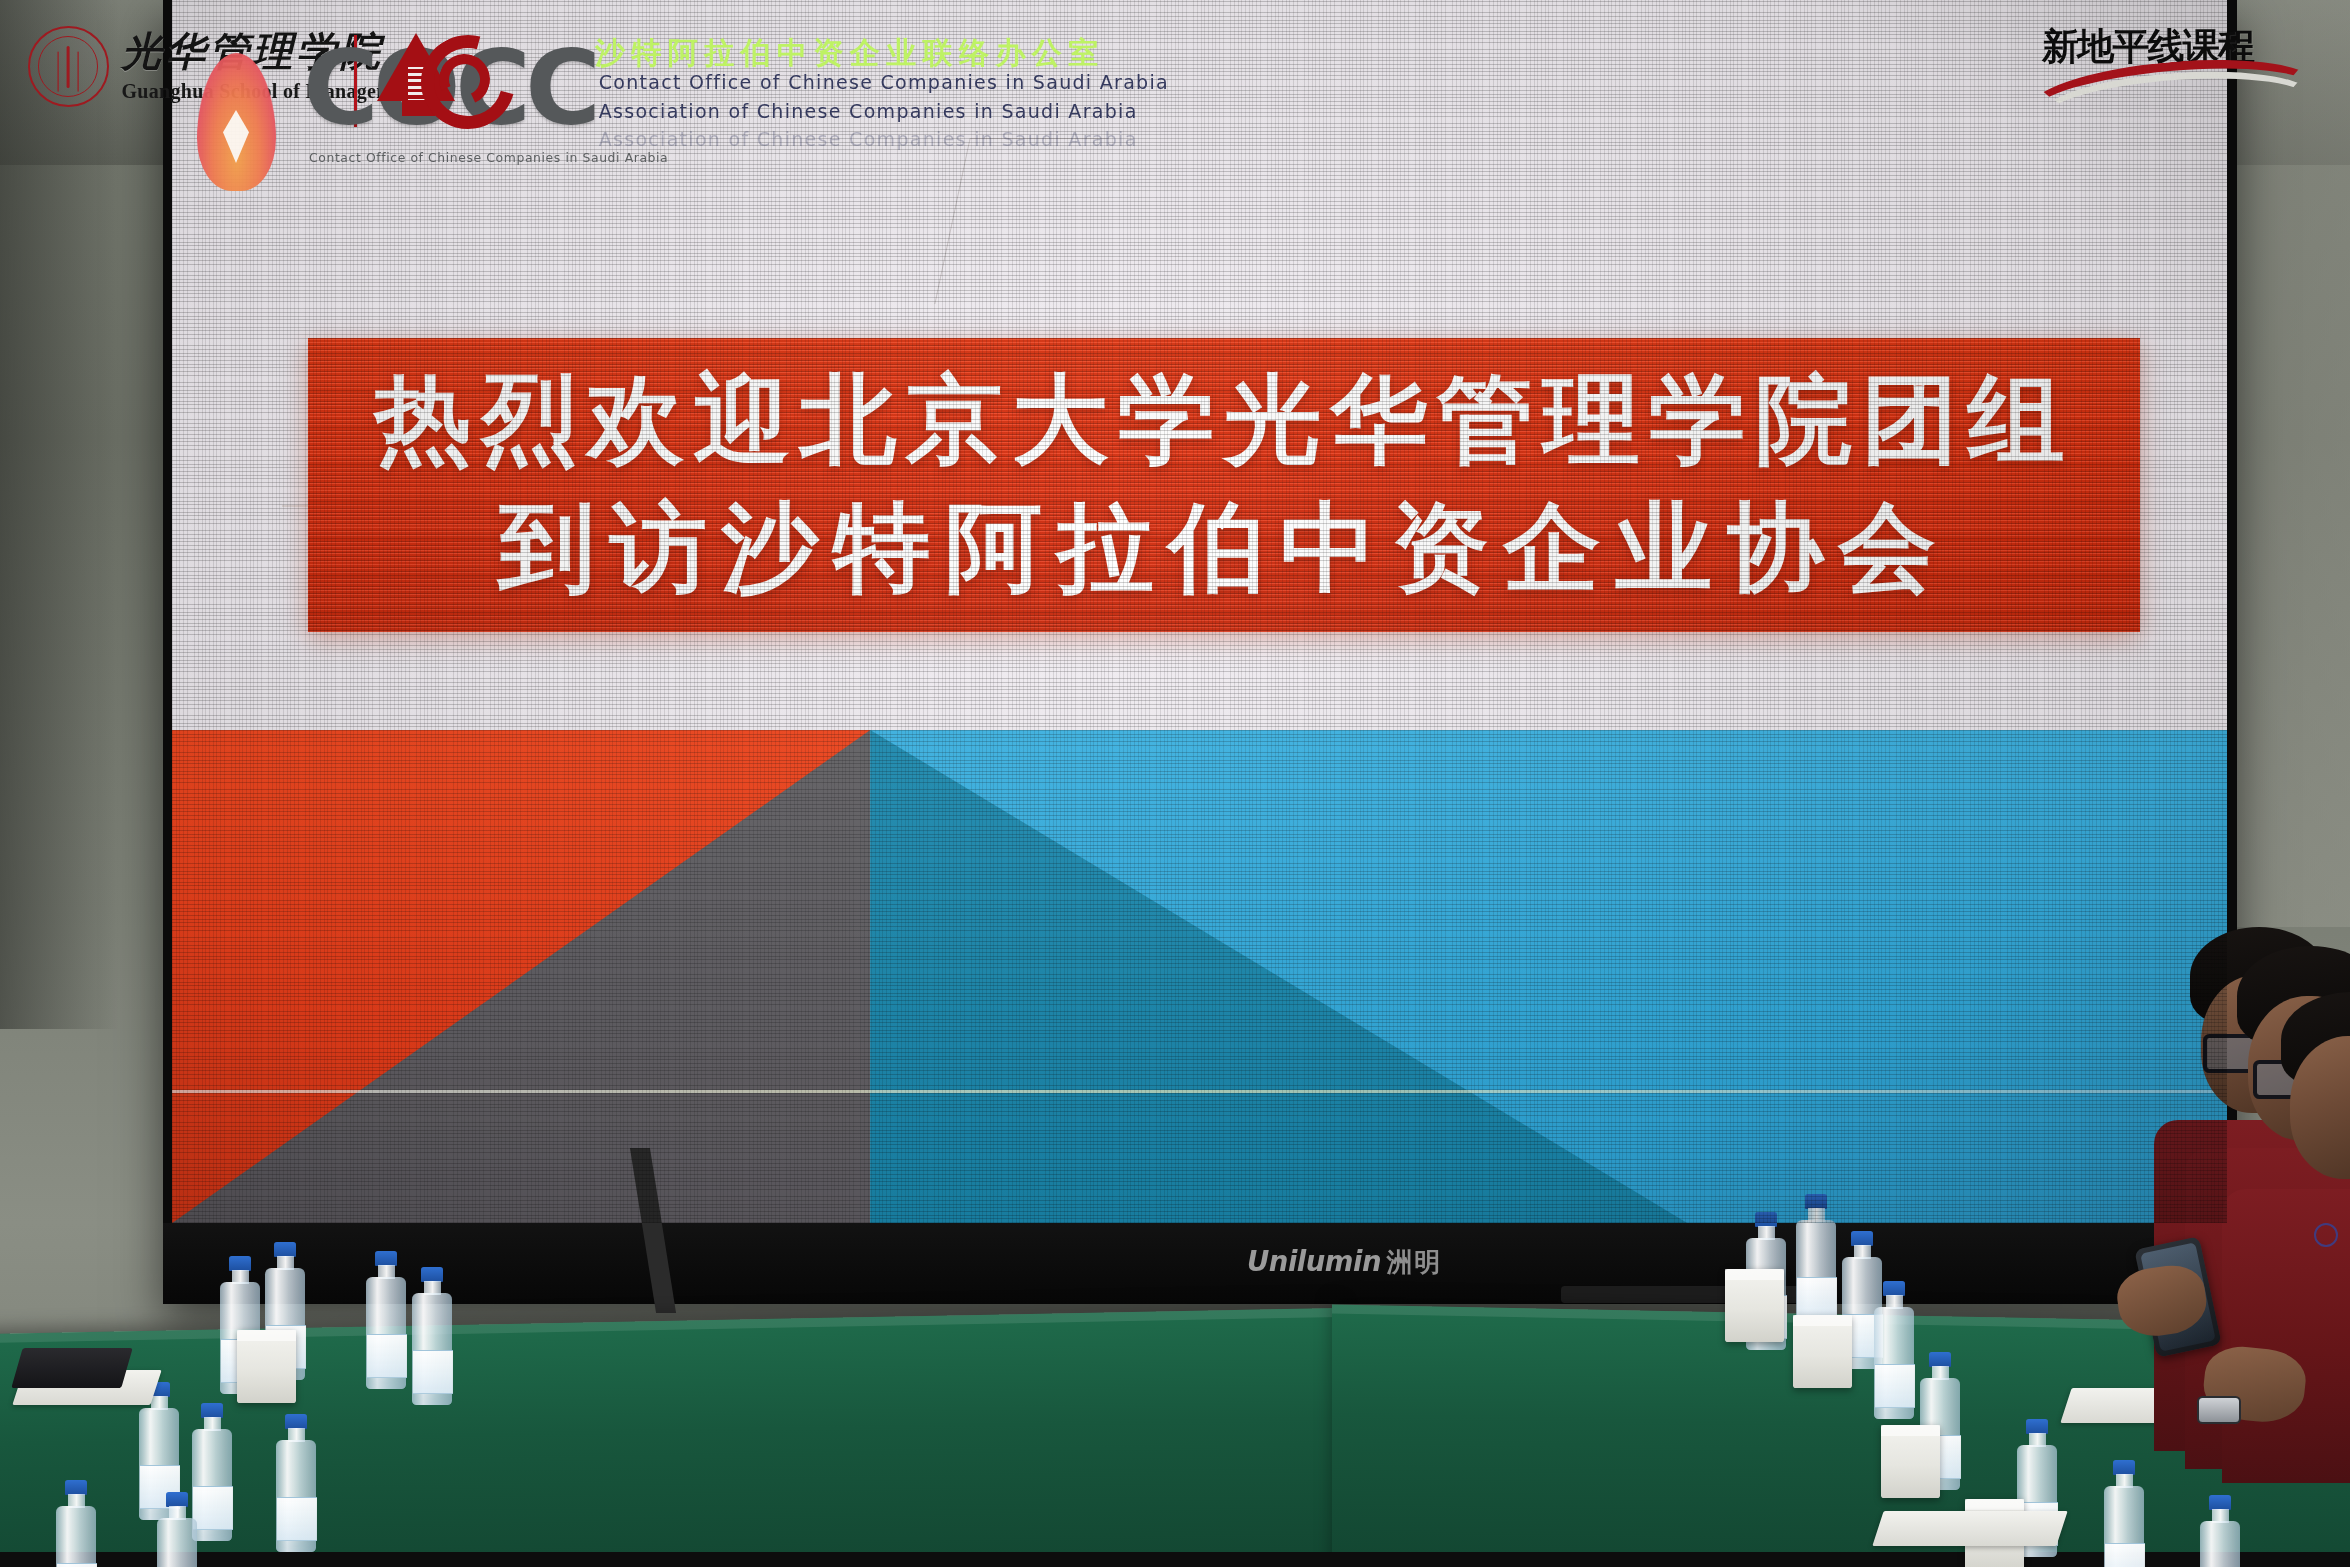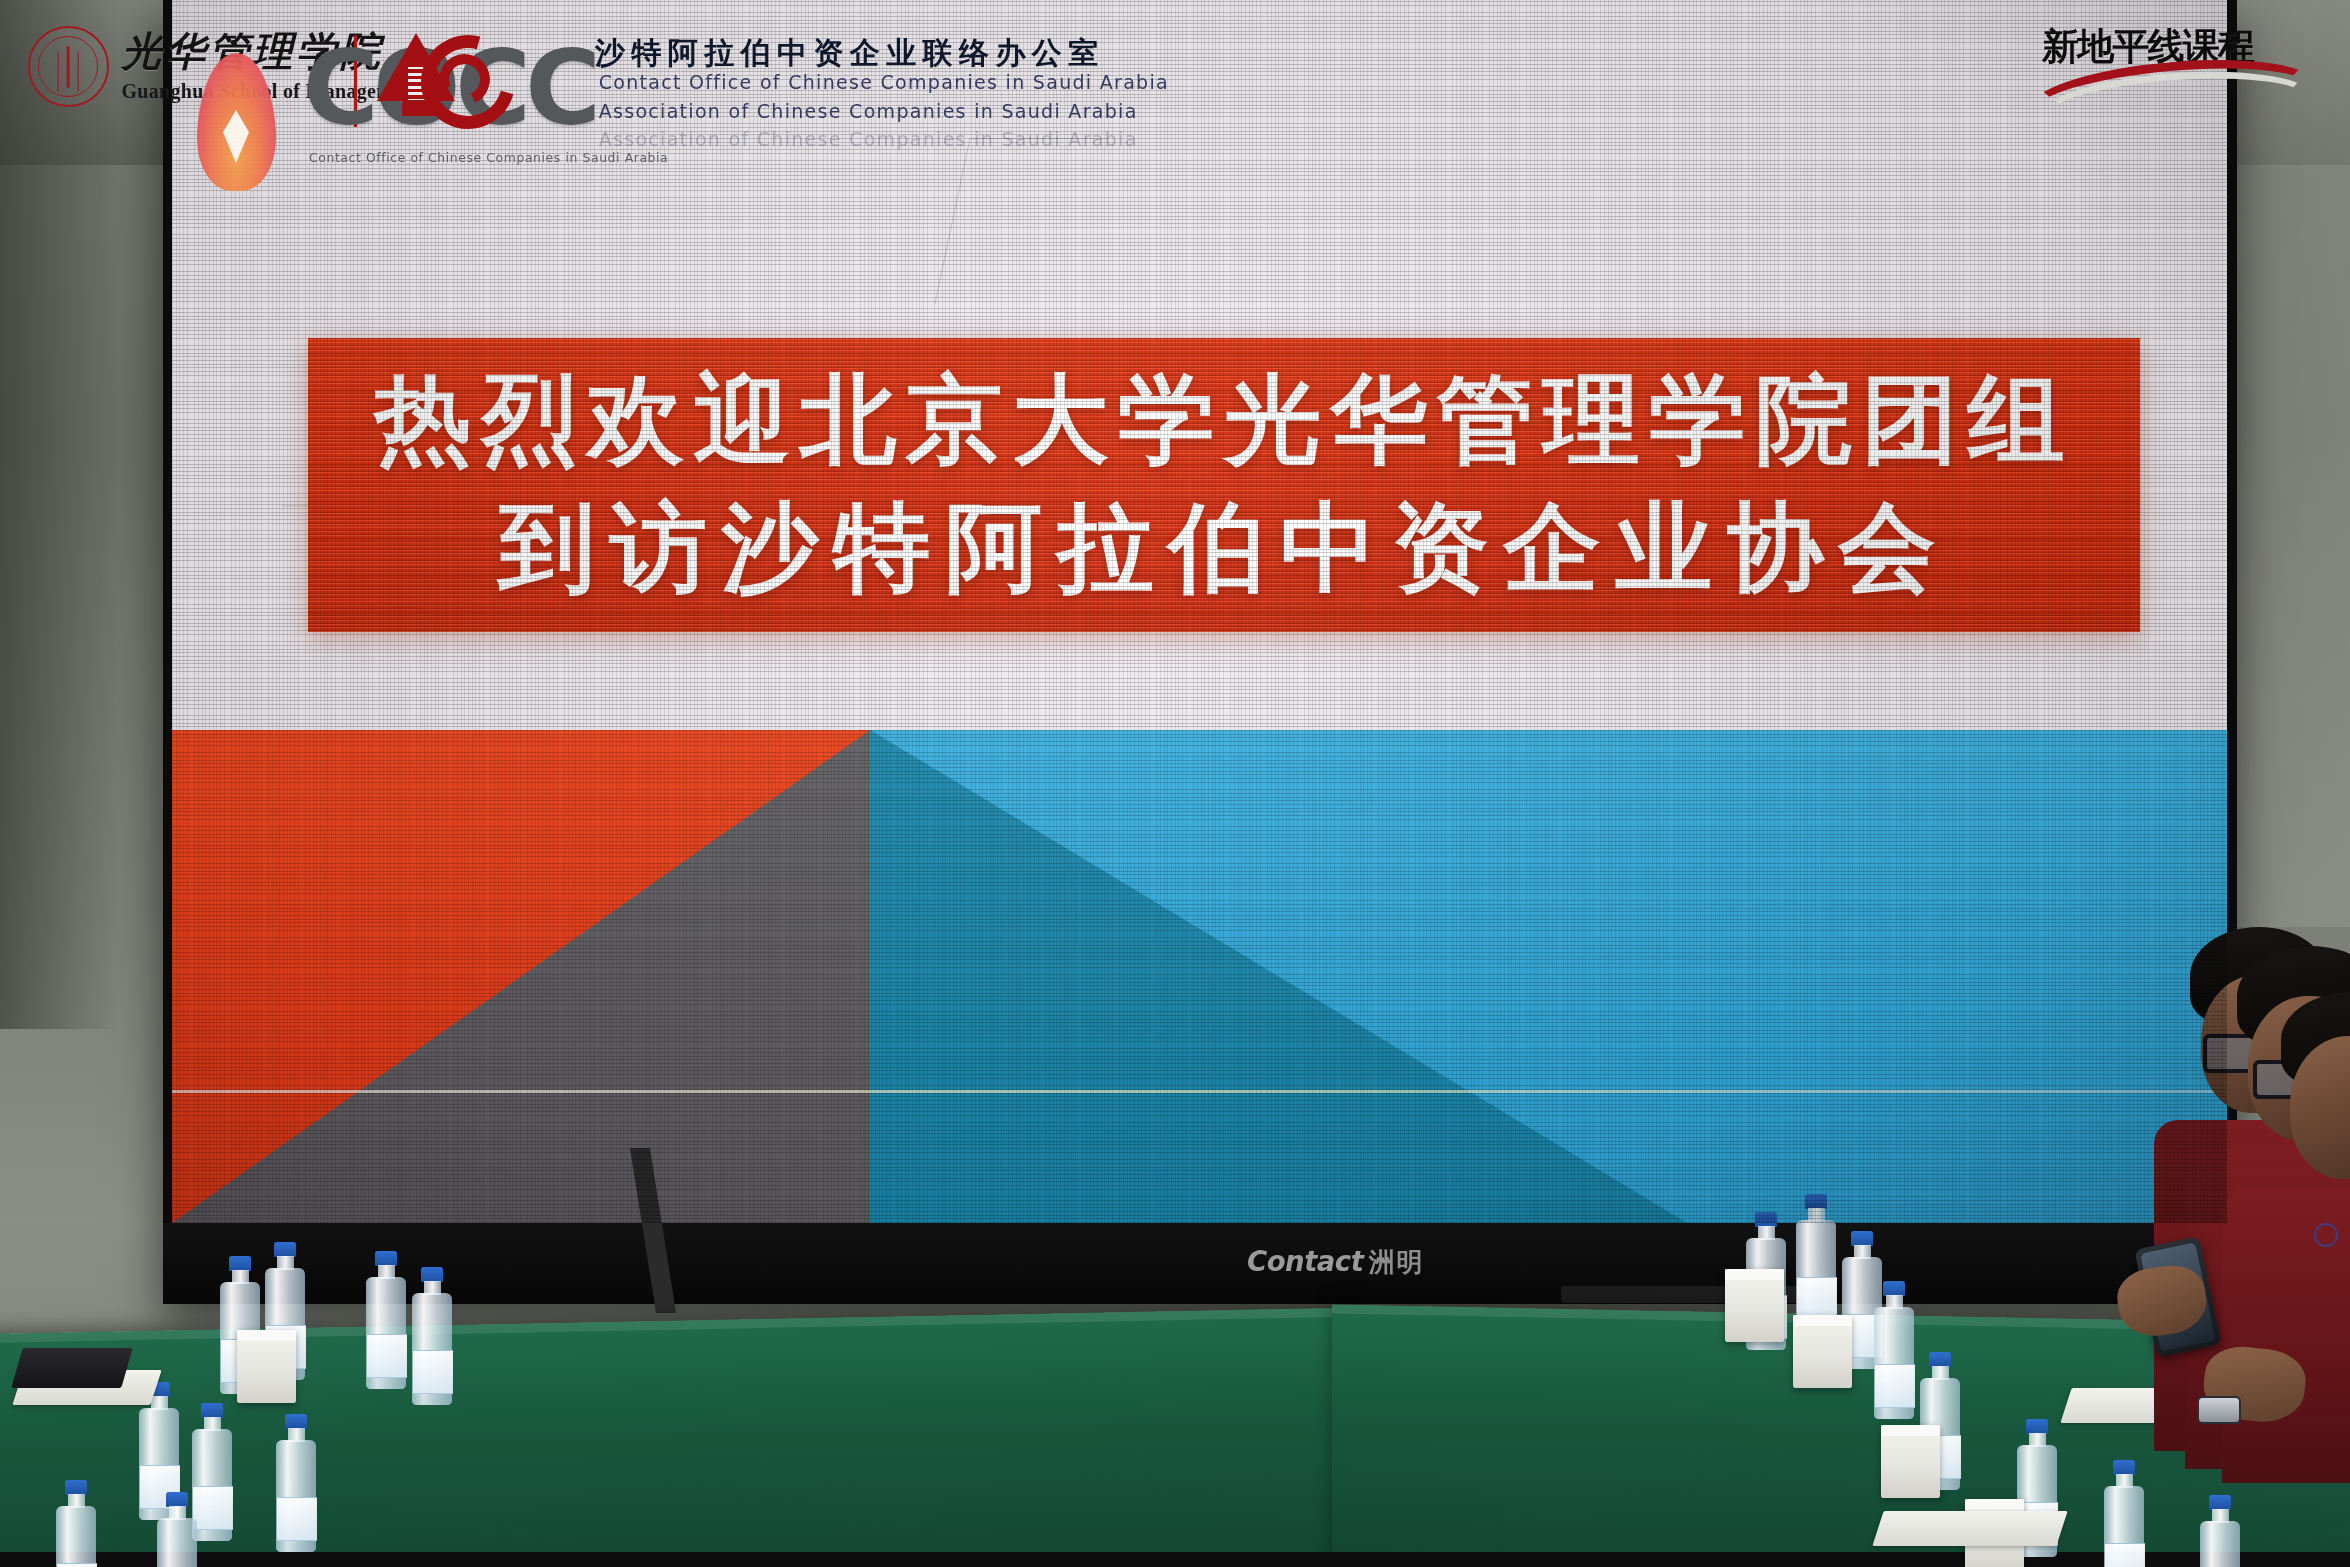--- a/index.html
+++ b/index.html
@@ -129,21 +129,21 @@
     font-family:"DejaVu Sans",sans-serif;
     font-size:12.4px;color:#5c5f61;letter-spacing:0.6px;white-space:nowrap;
   }
 
   
   .org-stack{
     position:absolute;left:595px;top:37px;width:1194px;
   }
   .org-cn{
     font-family:Liberation Serif, serif;
-    font-size:30px;font-weight:700;color:#0f172a;letter-spacing:6.4px;
+    font-size:30px;font-weight:700;color:#bef264;letter-spacing:6.4px;
     white-space:nowrap;line-height:1.05;
   }
   .org-en{
     font-family:"DejaVu Sans",sans-serif;
     font-size:19px;color:#353a5e;letter-spacing:1.3px;white-space:nowrap;
     margin:2.8px 0 6.4px 3.7px;
   }
   .org-en.faint{opacity:.30;}
 
   
@@ -452,21 +452,21 @@
         <div class="g-tri-dark"></div>
         <div class="g-hairline"></div>
       </div>
 
       <div class="led-grid"></div>
       <div class="screen-vignette"></div>
     </div>
 
     <div class="bezel-bottom"></div>
     <div class="unilumin">
-      <span class="uni-en">Contact</span>
+      <span class="uni-en">Unilumin</span>
       <span class="uni-cn">洲明</span>
     </div>
     <div class="power-led"></div>
   </div>
 
   <div class="stand-leg"></div>
   <div class="stand-foot"></div>
 
   <div class="header-band">
 

